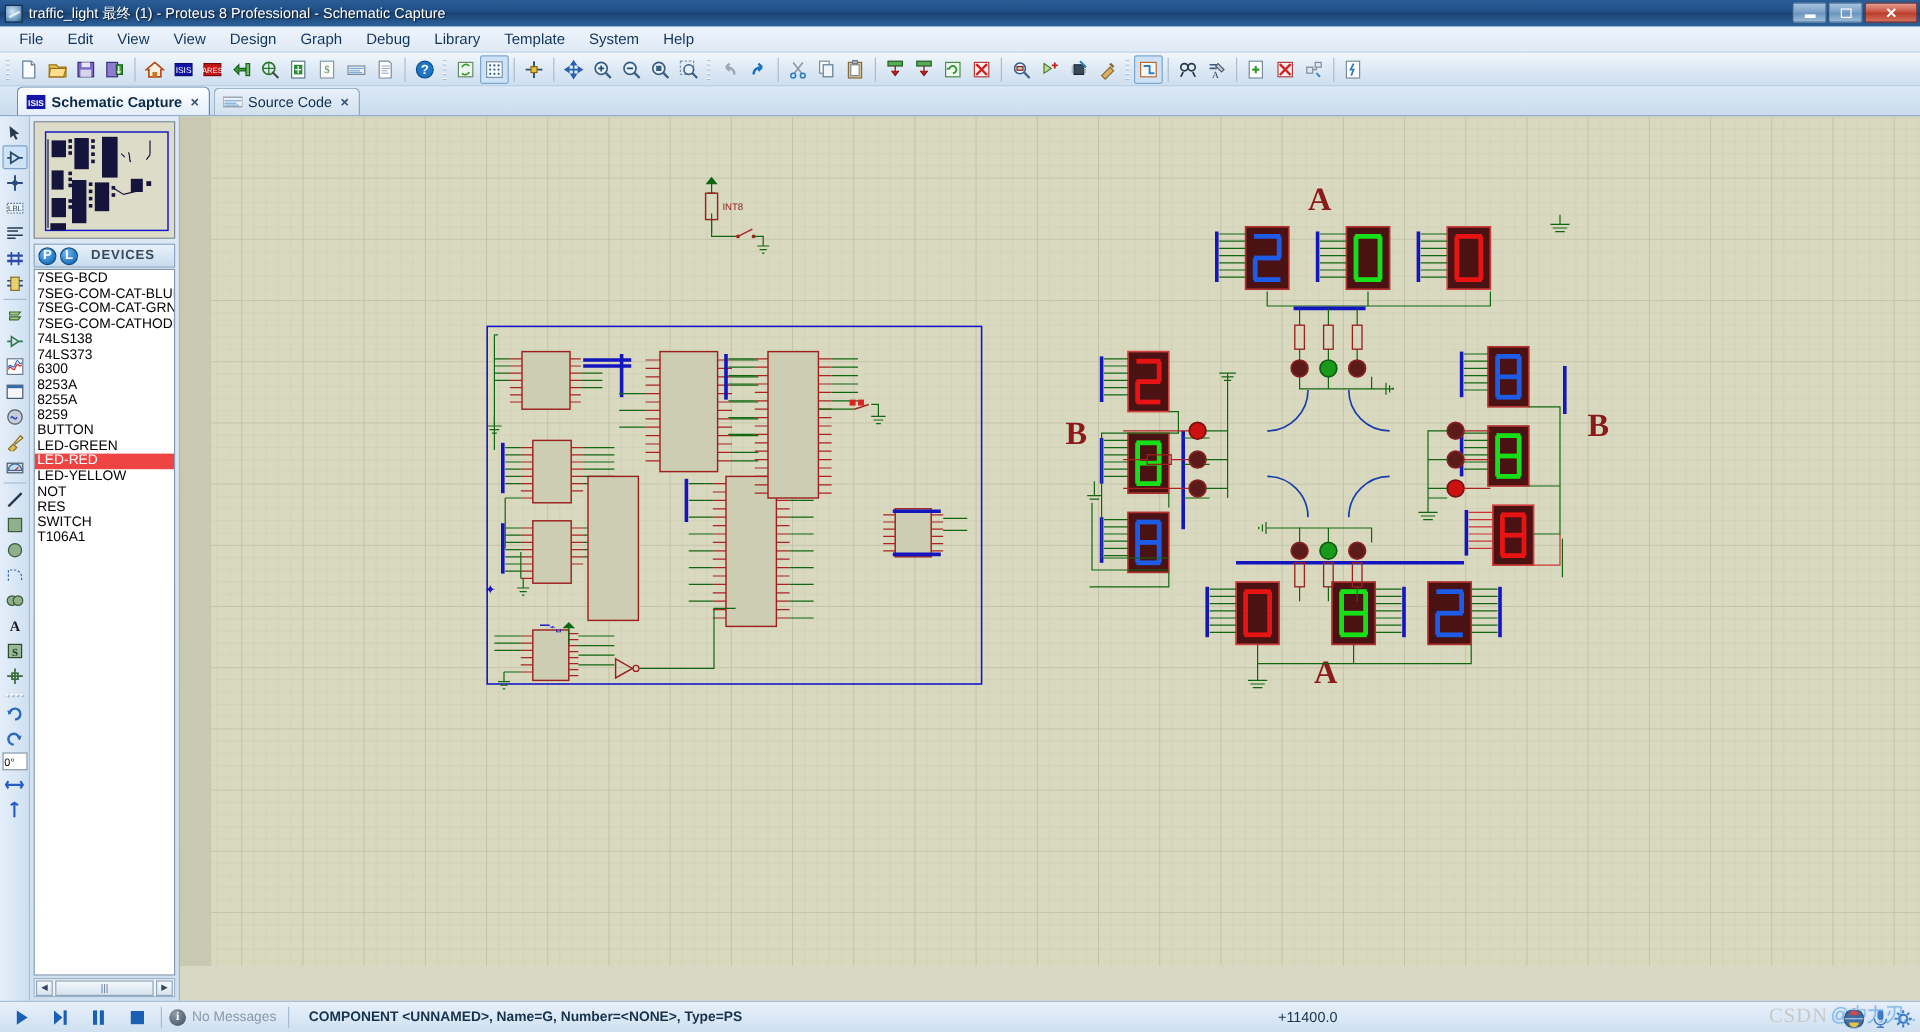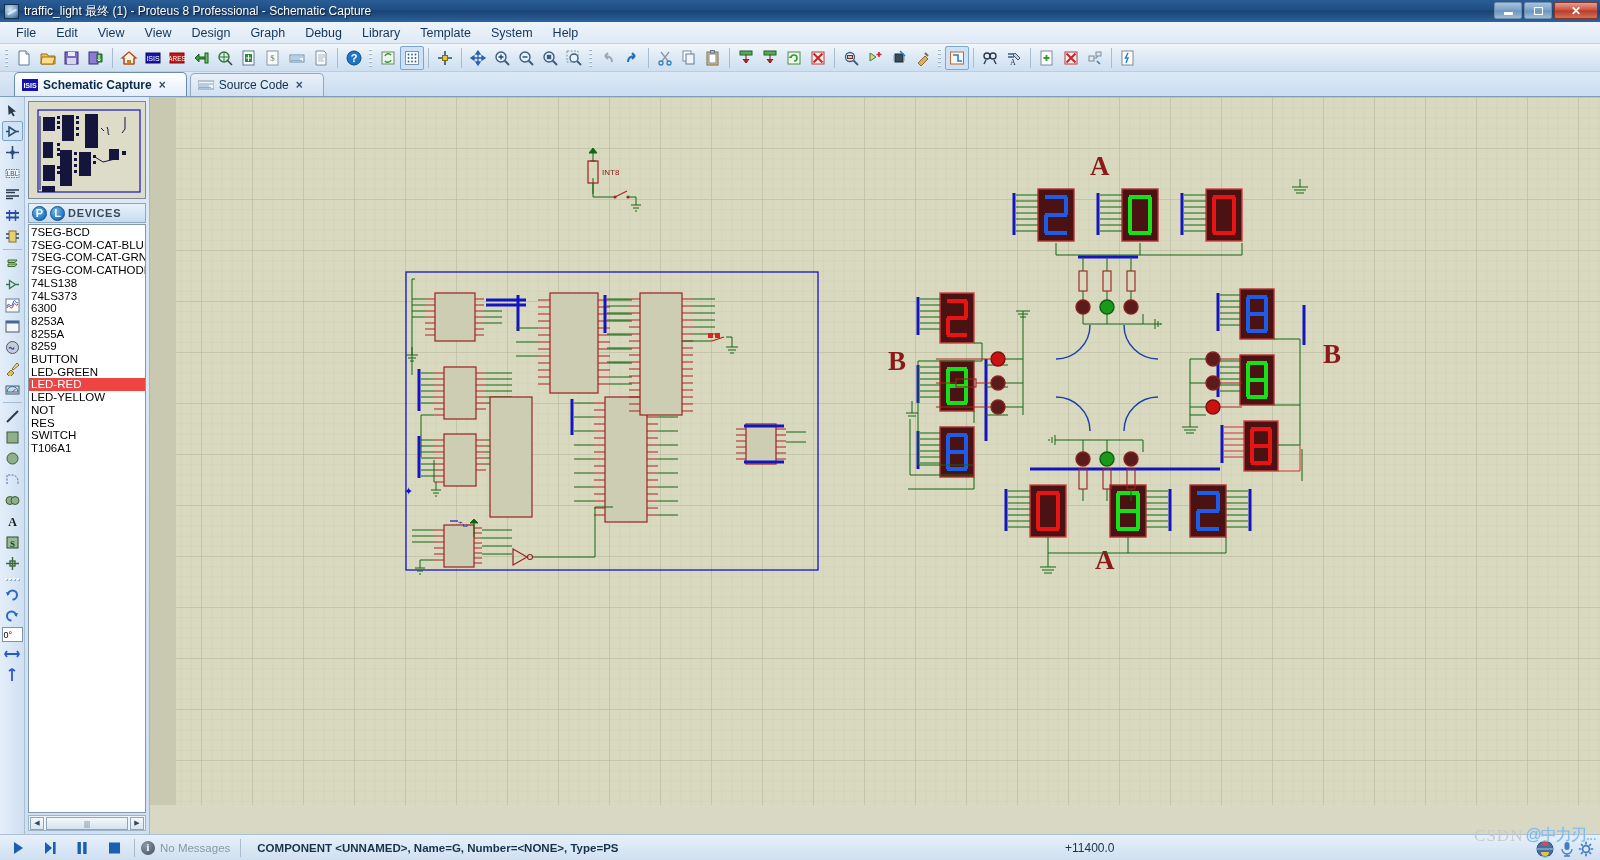--- a/index.html
+++ b/index.html
@@ -104,21 +104,21 @@
   .tabbar {
     height: 25px; flex: 0 0 25px;
     background: linear-gradient(to bottom, #dce9f6, #cadcee);
     display: flex; align-items: flex-end;
     padding-left: 14px;
     border-bottom: 1px solid #7e9cba;
   }
   .tab {
     height: 23px;
     display: flex; align-items: center; gap: 5px;
-    padding: 0 20px 0 7px;
+    padding: 0 8px 0 7px;
     font-size: 12px; color: #10304f;
     border: 1px solid #8fa9c2; border-bottom: none;
     border-radius: 5px 5px 0 0;
     background: linear-gradient(to bottom, #e9f1fa, #d2e1f0);
     margin-right: 3px;
   }
   .tab.active {
     background: linear-gradient(to bottom, #ffffff, #e4eefb);
     font-weight: bold;
     color: #0a2a49;
@@ -188,21 +188,21 @@
     padding-left: 3px;
   }
   .pl-badge {
     width: 15px; height: 15px; border-radius: 50%;
     background: radial-gradient(circle at 35% 30%, #6fb6ef, #1e72c0 75%, #15538f);
     color: #fff; font-size: 11px; font-weight: bold;
     display: flex; align-items: center; justify-content: center;
     border: 1px solid #0f4d86;
   }
   .devhdr-label {
-    flex: 1; font-size: 11px;
+    flex: 1; text-align: center; font-size: 11px;
     color: #3b4a5a; letter-spacing: .7px; font-weight: bold;
     padding-right: 8px;
   }
   .devlist {
     flex: 1 1 auto; margin: 1px 3px 0 3px;
     background: #fff; border: 1px solid #8298ad;
     overflow: hidden; min-height: 0;
     font-size: 11.5px; color: #000;
     line-height: 12.7px;
     padding-top: 1px;
@@ -259,21 +259,21 @@
     font-size: 11.5px; color: #17324c;
     padding-left: 10px; white-space: nowrap; font-weight: bold;
   }
   .sb-coord {
     position: absolute; left: 1065px;
     font-size: 12px; color: #17324c;
   }
 
   
   .watermark {
-    position: absolute; right: 4px; bottom: 14px;
+    position: absolute; right: 4px; bottom: 3px;
     display: flex; align-items: center;
     pointer-events: none;
   }
   .wm-csdn {
     font-size: 17px; color: #c8c8c8; font-family: "Liberation Serif", serif;
     letter-spacing: 1px; margin-right: 2px;
   }
   .wm-cn {
     font-size: 16px; color: #7fb8e8; letter-spacing: -1px;
     text-shadow: 0 0 2px #bcd8f0;

